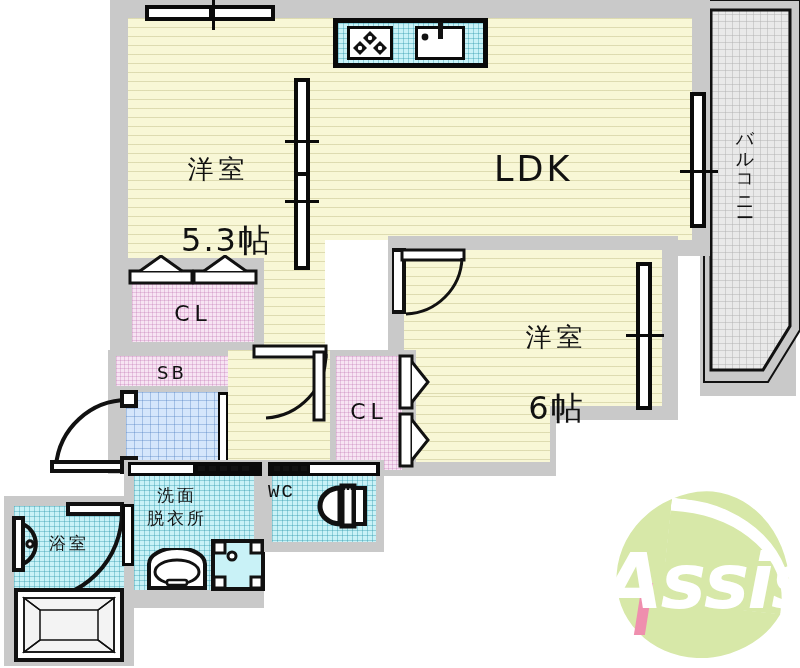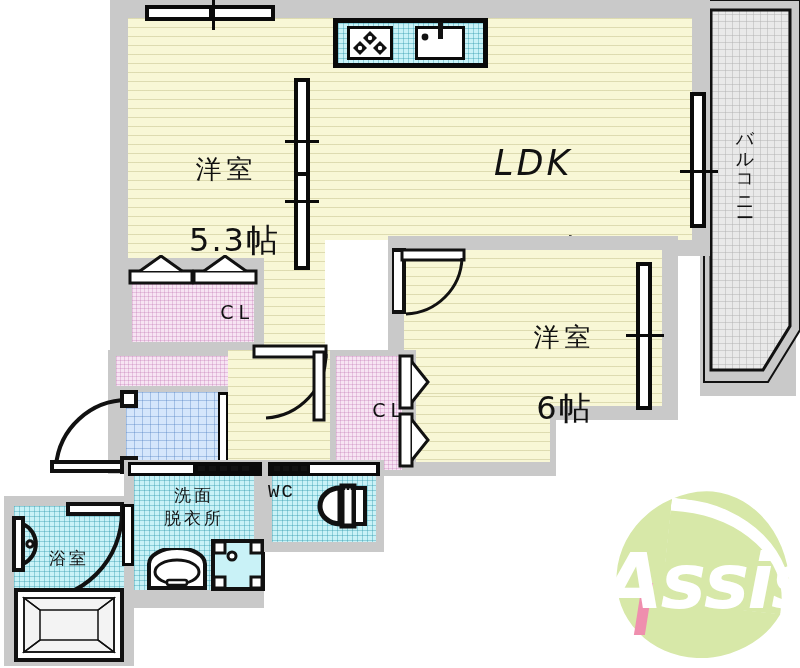--- a/index.html
+++ b/index.html
@@ -37,23 +37,23 @@
       repeating-linear-gradient(to right , rgba(70,120,190,.35) 0 1px, rgba(0,0,0,0) 1px 8px);
   }
   .wall{background:#c9c9c9;}
   .white{background:#ffffff;}
   .blk{background:#0a0a0a;}
 
   
   .lbl{color:#111;text-align:center;line-height:1.28;white-space:pre;font-family:Liberation Mono, monospace;}
   .jp{font-family:"DejaVu Sans","Liberation Sans",sans-serif;}
   .t-ldk{font-size:35px;letter-spacing:3px;font-weight:400;}
-  .t-room{font-size:26px;letter-spacing:5px;margin-left:8px;}
+  .t-room{font-size:26px;letter-spacing:5px;}
   .t-room2{font-size:32px;letter-spacing:2px;}
-  .t-cl{font-size:19px;letter-spacing:5px;text-align:right;}
+  .t-cl{font-size:22px;letter-spacing:5px;}
   .t-sb{font-size:18px;letter-spacing:3px;}
   .t-gen{font-size:18px;letter-spacing:2px;}
   .t-wash{font-size:17px;letter-spacing:3px;line-height:1.35;}
   .t-wc{font-size:19px;letter-spacing:2px;}
   .t-bath{font-size:17px;letter-spacing:3px;}
   .t-balc{font-size:18px;letter-spacing:2px;writing-mode:vertical-rl;text-orientation:upright;line-height:1.25;}
 
   
   #logo{left:600px;top:488px;width:196px;height:178px;}
   #logo .leaf{position:absolute;left:16px;top:4px;width:172px;height:166px;
@@ -93,21 +93,21 @@
   <div class="abs wall" style="left:110px;top:0px;width:18px;height:360px;"></div>
   <div class="abs wall" style="left:692px;top:0px;width:18px;height:246px;"></div>
   <div class="abs wall" style="left:660px;top:240px;width:18px;height:180px;"></div>
   <div class="abs wall" style="left:660px;top:240px;width:50px;height:16px;"></div>
   <div class="abs wall" style="left:540px;top:404px;width:138px;height:16px;"></div>
   <div class="abs wall" style="left:404px;top:460px;width:150px;height:16px;"></div>
   <div class="abs wall" style="left:540px;top:404px;width:16px;height:72px;"></div>
 
   <div class="abs floor" style="left:320px;top:18px;width:372px;height:222px;"></div>
   <div class="abs floor" style="left:255px;top:18px;width:70px;height:442px;"></div>
-  <div class="abs lbl jp t-ldk" style="left:390px;top:96px;width:230px;font-style:italic;">
+  <div class="abs lbl jp t-ldk" style="left:390px;top:102px;width:230px;">
     <span>LDK</span><br>
     <span class="jp">11帖</span>
   </div>
 
   <div class="abs blk" style="left:333px;top:18px;width:155px;height:50px;"></div>
   <div class="abs wet" style="left:338px;top:23px;width:145px;height:40px;border:0;"></div>
   <div class="abs blk" style="left:347px;top:26px;width:46px;height:34px;"></div>
   <div class="abs white" style="left:350px;top:29px;width:40px;height:28px;"></div>
   <svg class="abs" style="left:350px;top:29px;width:40px;height:28px;">
     <path d="M20 2 L27 9 L20 16 L13 9 Z" fill="#111"></path>
@@ -146,20 +146,21 @@
   <div class="abs lbl jp t-cl" style="left:132px;top:300px;width:122px;">CL</div>
   <svg class="abs" style="left:128px;top:255px;width:132px;height:30px;">
     <rect x="2" y="16" width="62" height="12" fill="#fff" stroke="#111" stroke-width="3"></rect>
     <rect x="66" y="16" width="62" height="12" fill="#fff" stroke="#111" stroke-width="3"></rect>
     <path d="M12 16 L33 1 L54 16" fill="#fff" stroke="#111" stroke-width="3"></path>
     <path d="M76 16 L97 1 L118 16" fill="#fff" stroke="#111" stroke-width="3"></path>
   </svg>
 
   <div class="abs wall" style="left:108px;top:350px;width:128px;height:42px;"></div>
   <div class="abs closet" style="left:116px;top:356px;width:112px;height:30px;"></div>
+  <div class="abs lbl jp t-sb" style="left:116px;top:361px;width:112px;">SB</div>
 
   <div class="abs wall" style="left:108px;top:386px;width:128px;height:88px;"></div>
   <div class="abs entry" style="left:126px;top:392px;width:94px;height:72px;"></div>
 
   <svg class="abs" style="left:40px;top:386px;width:100px;height:92px;">
     <path d="M88 14 A72 72 0 0 0 16 80" fill="none" stroke="#111" stroke-width="4"></path>
     <rect x="12" y="76" width="78" height="9" fill="#fff" stroke="#111" stroke-width="4"></rect>
     <rect x="82" y="6" width="14" height="14" fill="#fff" stroke="#111" stroke-width="4"></rect>
     <rect x="82" y="72" width="14" height="14" fill="#fff" stroke="#111" stroke-width="4"></rect>
   </svg>
@@ -203,21 +204,21 @@
   <div class="abs lbl jp t-cl" style="left:332px;top:398px;width:74px;">CL</div>
   <svg class="abs" style="left:398px;top:352px;width:34px;height:120px;">
     <rect x="2" y="4" width="12" height="52" fill="#fff" stroke="#111" stroke-width="3"></rect>
     <rect x="2" y="62" width="12" height="52" fill="#fff" stroke="#111" stroke-width="3"></rect>
     <path d="M14 10 L30 30 L14 50" fill="#fff" stroke="#111" stroke-width="3"></path>
     <path d="M14 68 L30 88 L14 108" fill="#fff" stroke="#111" stroke-width="3"></path>
   </svg>
 
   <div class="abs wall" style="left:124px;top:460px;width:140px;height:148px;"></div>
   <div class="abs wet" style="left:134px;top:470px;width:120px;height:120px;"></div>
-  <div class="abs lbl jp t-wash" style="left:134px;top:484px;width:120px;">洗面
+  <div class="abs lbl jp t-wash" style="left:117px;top:484px;width:120px;">洗面
 脱衣所</div>
 
   <div class="abs blk" style="left:128px;top:462px;width:134px;height:14px;"></div>
   <div class="abs white" style="left:131px;top:465px;width:62px;height:8px;"></div>
   <svg class="abs" style="left:196px;top:463px;width:64px;height:12px;">
     <g fill="#111">
       <rect x="2" y="3" width="7" height="5"></rect>
         <rect x="13" y="3" width="7" height="5"></rect>
       <rect x="24" y="3" width="7" height="5"></rect>
         <rect x="35" y="3" width="7" height="5"></rect>
@@ -259,21 +260,21 @@
     <rect x="48" y="10" width="11" height="36" fill="#fff" stroke="#111" stroke-width="4"></rect>
     <g stroke="#111" stroke-width="2.5">
       <line x1="38" y1="6" x2="38" y2="12"></line>
         <line x1="42" y1="6" x2="42" y2="12"></line>
       <line x1="46" y1="6" x2="46" y2="12"></line>
     </g>
   </svg>
 
   <div class="abs wall" style="left:4px;top:496px;width:130px;height:170px;"></div>
   <div class="abs wet" style="left:14px;top:506px;width:110px;height:150px;"></div>
-  <div class="abs lbl jp t-bath" style="left:14px;top:548px;width:110px;">浴室</div>
+  <div class="abs lbl jp t-bath" style="left:14px;top:533px;width:110px;">浴室</div>
 
   <svg class="abs" style="left:18px;top:502px;width:112px;height:116px;">
     <rect x="50" y="2" width="54" height="10" fill="#fff" stroke="#111" stroke-width="4"></rect>
     <path d="M104 10 A88 88 0 0 1 16 98" fill="none" stroke="#111" stroke-width="4"></path>
   </svg>
   <div class="abs blk" style="left:122px;top:504px;width:12px;height:62px;"></div>
   <div class="abs white" style="left:125px;top:507px;width:6px;height:56px;"></div>
 
   <svg class="abs" style="left:12px;top:514px;width:34px;height:62px;">
     <rect x="2" y="4" width="9" height="52" fill="#fff" stroke="#111" stroke-width="4"></rect>

